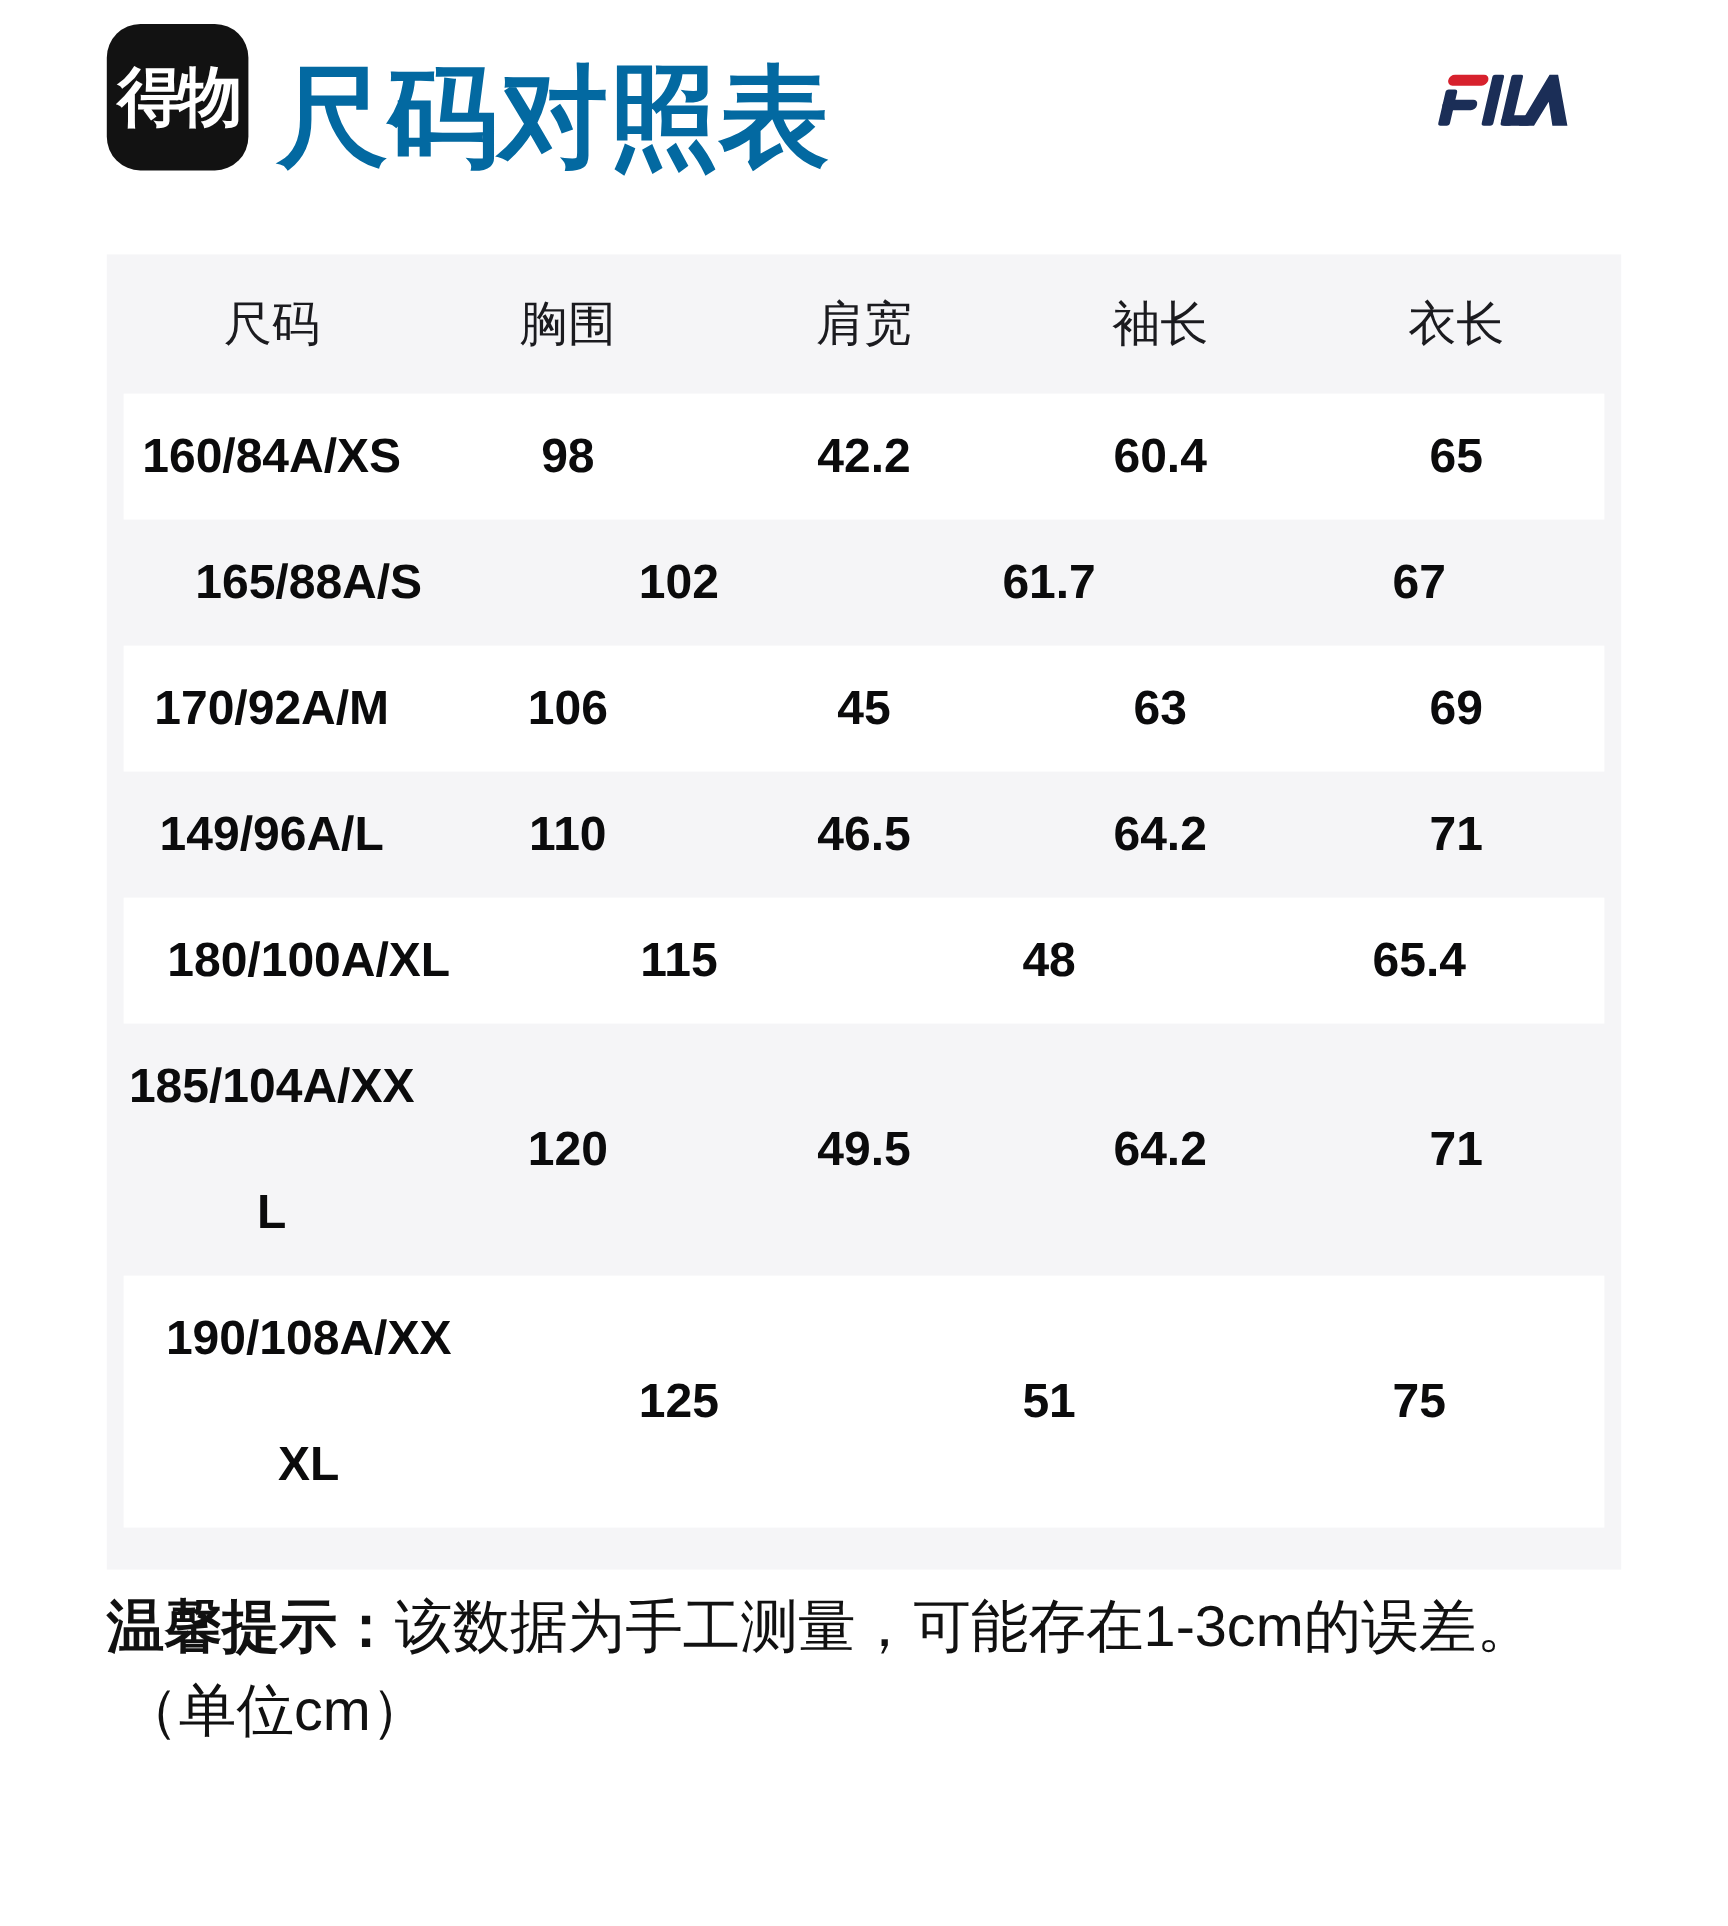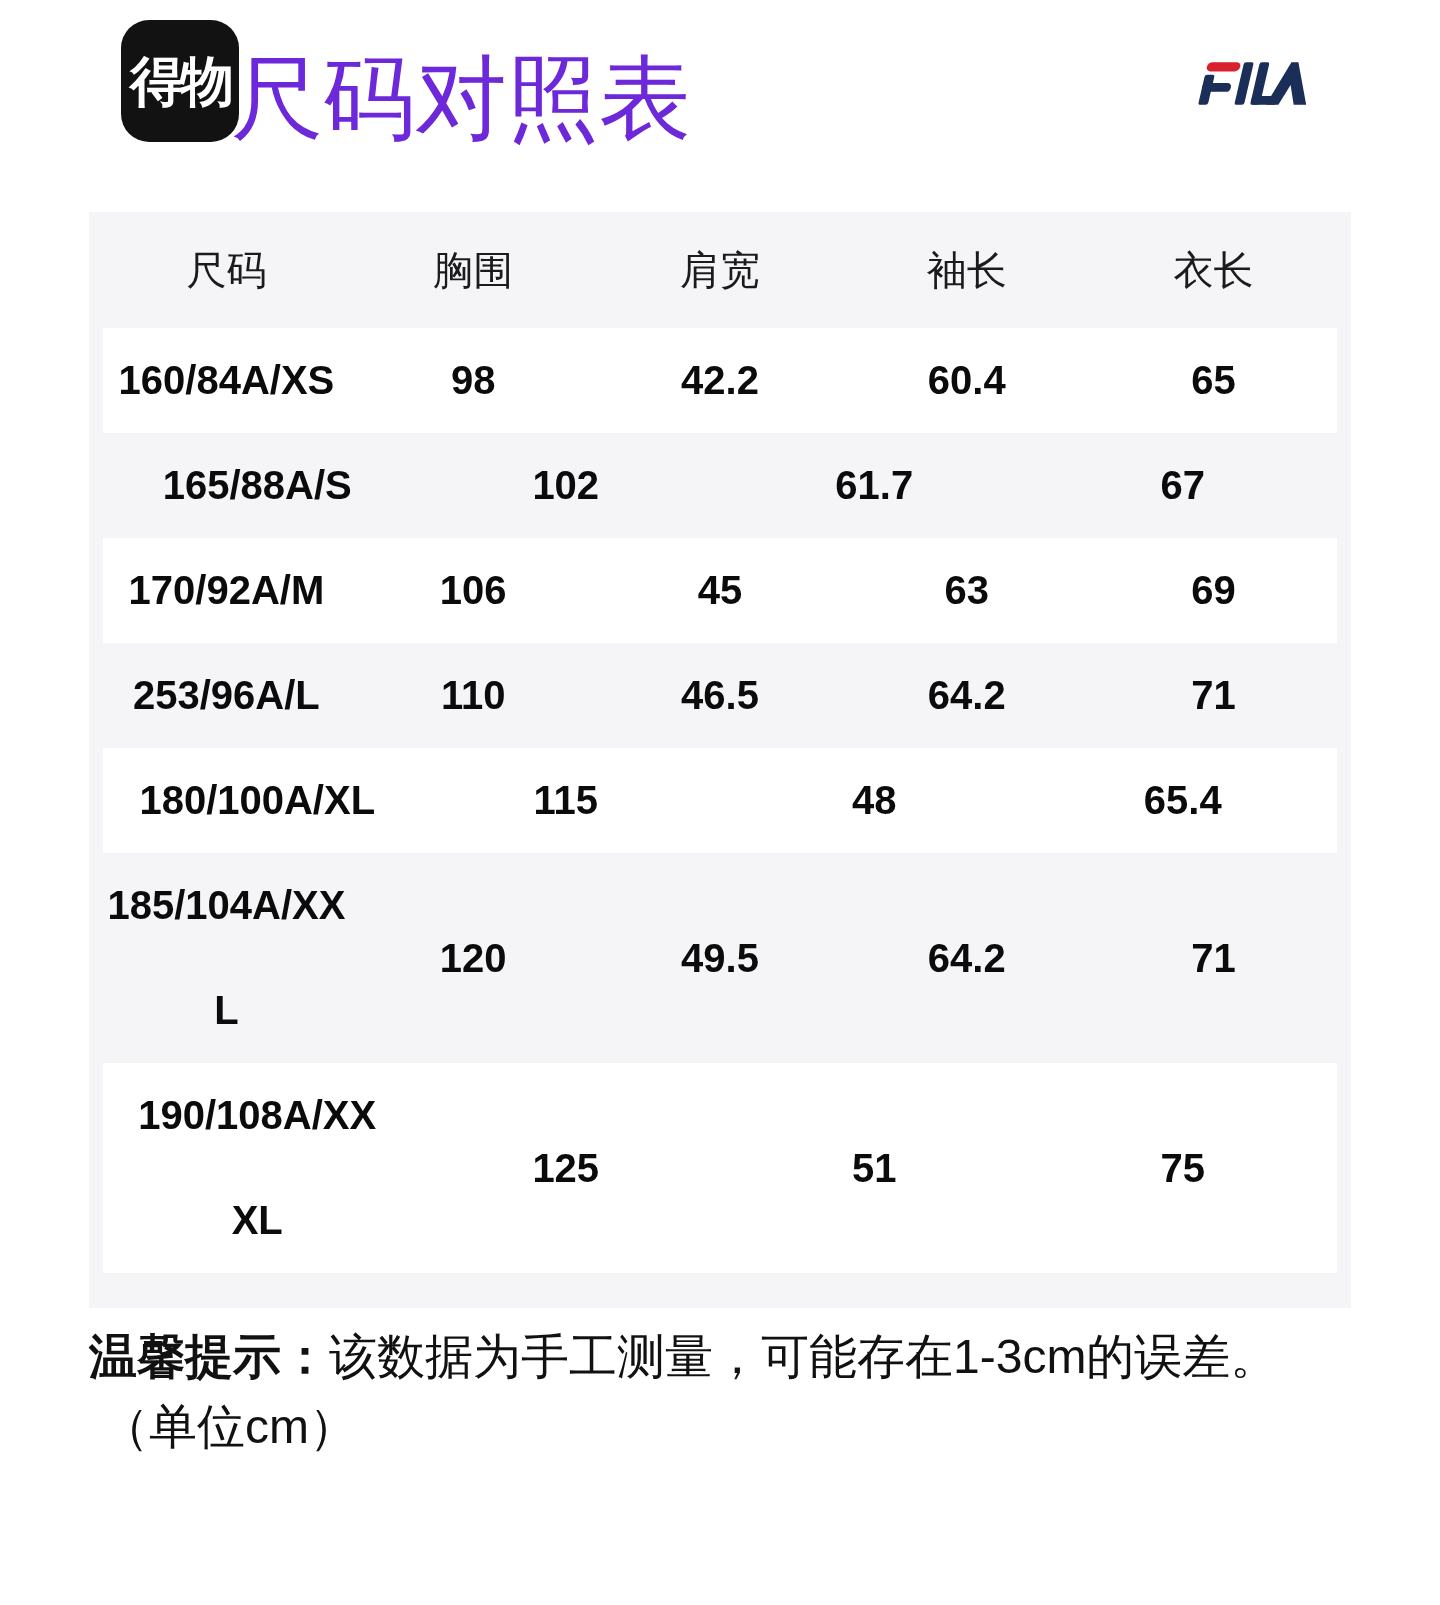--- a/index.html
+++ b/index.html
@@ -27,36 +27,35 @@
   
   .dewu-logo{
     position:absolute;
     left:89px; top:20px;
     width:118px; height:122px;
     background:var(--logo-bg);
     border-radius:28px;
     display:flex;
     align-items:center;
     justify-content:center;
-    margin-left:32px;
   }
   .dewu-logo-text{
     color:#ffffff;
     font-size:54px;
     font-weight:700;
     letter-spacing:-4px;
     line-height:1;
     white-space:nowrap;
   }
   .page-title{
     position:absolute;
     left:231px; top:48px;
     font-size:92px;
-    font-weight:400;
-    color:#6d28d9;
+    font-weight:700;
+    color:#0369a1;
     line-height:100px;
     white-space:nowrap;
   }
   .fila-logo{
     position:absolute;
     left:1194px; top:62px;
     width:116px; height:43px;
   }
   .fila-logo svg{display:block;width:116px;height:43px;}
   .fila-navy{fill:var(--fila-navy);}
@@ -152,21 +151,21 @@
 
       <div class="t-row alt">
         <div class="t-cell">170/92A/M</div>
         <div class="t-cell">106</div>
         <div class="t-cell">45</div>
         <div class="t-cell">63</div>
         <div class="t-cell">69</div>
       </div>
 
       <div class="t-row">
-        <div class="t-cell">253/96A/L</div>
+        <div class="t-cell">149/96A/L</div>
         <div class="t-cell">110</div>
         <div class="t-cell">46.5</div>
         <div class="t-cell">64.2</div>
         <div class="t-cell">71</div>
       </div>
 
       <div class="t-row alt">
         <div class="t-cell">180/100A/XL</div>
         <div class="t-cell">115</div>
         <div class="t-cell">48</div>

